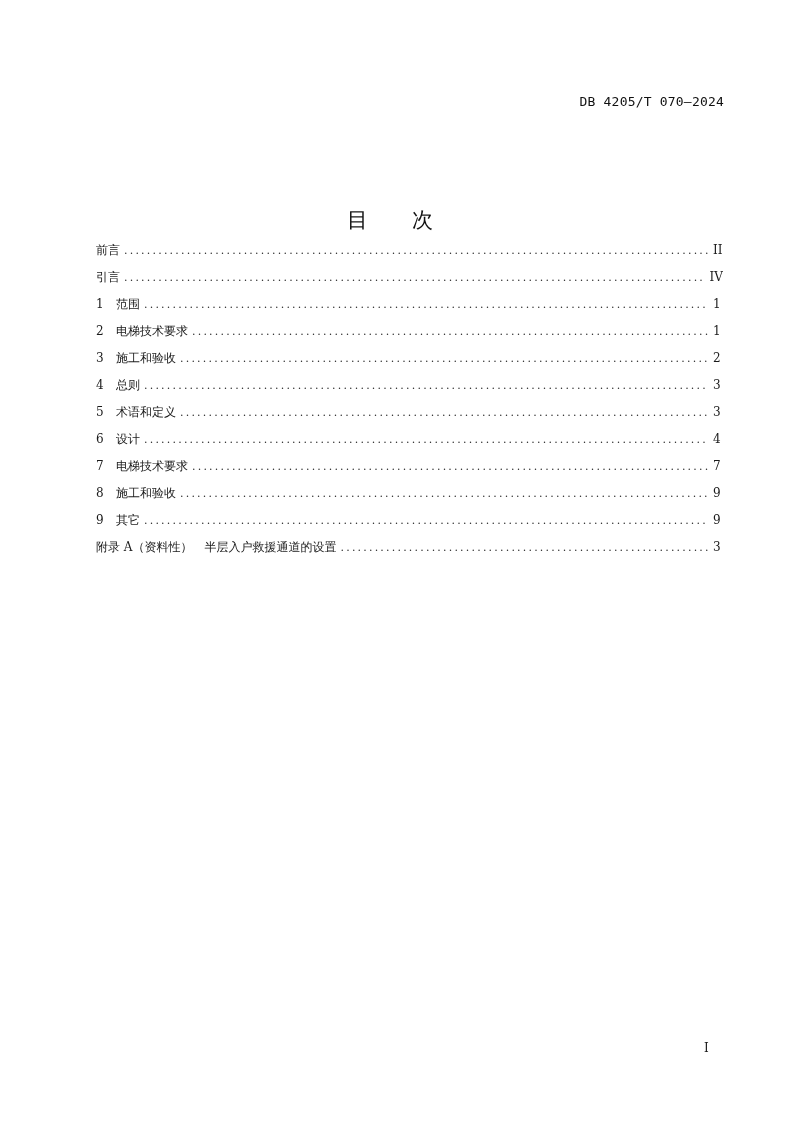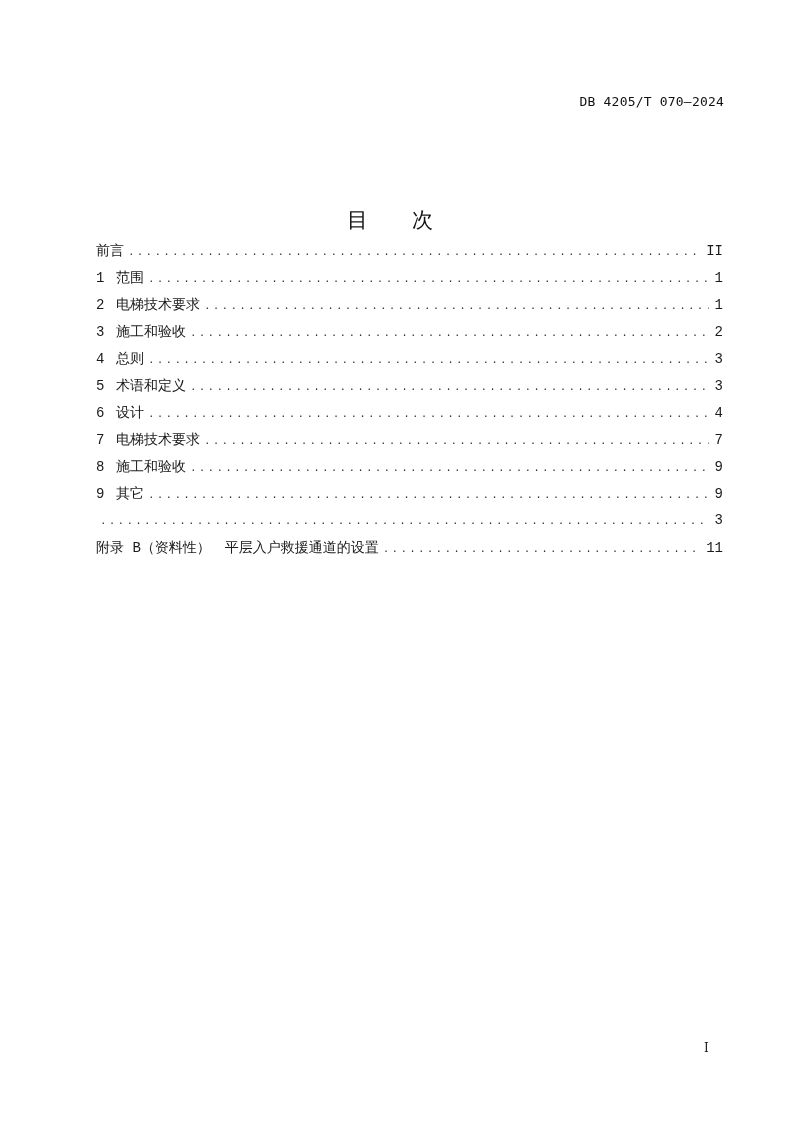--- a/index.html
+++ b/index.html
@@ -5,42 +5,47 @@
   html, body { margin:0; padding:0; background:#ffffff; }
   body { width:800px; height:1132px; position:relative; overflow:hidden;
          font-family: "DejaVu Serif", "Liberation Serif", serif; color:#1a1a1a; }
   .doc-code { position:absolute; top:94px; right:76px; font-family:"DejaVu Sans Mono","Liberation Mono",monospace;
               font-size:13px; letter-spacing:0.2px; color:#111; }
   .toc-title { position:absolute; top:170px; left:0; width:780px; text-align:center;
                font-family:"DejaVu Sans","Liberation Sans",sans-serif; font-size:21px; color:#111;margin-top:36px; }
   .toc-title span { display:inline-block; }
   .toc-title .gap { width:44px; }
   .toc { position:absolute; top:242px; left:96px; width:627px; }
-  .toc-row { display:flex; align-items:baseline; height:27px; font-size:14px; white-space:nowrap; overflow:hidden;font-family:Liberation Mono, monospace; }
+  .toc-row { display:flex; align-items:baseline; height:27px; font-size:12px; white-space:nowrap; overflow:hidden; }
   .toc-num { width:20px; flex:0 0 auto; }
   .toc-label { flex:0 0 auto; }
   .toc-dots { flex:1 1 auto; overflow:hidden; margin:0 4px; color:#333; letter-spacing:2.2px; font-size:11px; }
   .toc-dots::after { content:"........................................................................................................................................................................"; }
-  .toc-page { flex:0 0 auto; text-align:right; min-width:10px; }
+  .toc-page { flex:0 0 auto; text-align:left; min-width:10px; }
   .page-num { position:absolute; top:1041px; left:704px; font-size:12px; }
 </style>
 </head>
 <body>
 
 <div class="doc-code">DB 4205/T 070—2024</div>
 
 <div class="toc-title">
   <span>目</span><span class="gap"></span><span>次</span>
 </div>
 
 <div class="toc">
   <div class="toc-row">
     <span class="toc-label">前言</span>
     <span class="toc-dots"></span>
     <span class="toc-page">II</span>
+  </div>
+  <div class="toc-row">
+    <span class="toc-label">引言</span>
+    <span class="toc-dots"></span>
+    <span class="toc-page">IV</span>
   </div>
   <div class="toc-row">
     <span class="toc-num">1</span>
     <span class="toc-label">范围</span>
     <span class="toc-dots"></span>
     <span class="toc-page">1</span>
   </div>
   <div class="toc-row">
     <span class="toc-num">2</span>
     <span class="toc-label">电梯技术要求</span>
@@ -83,23 +88,19 @@
     <span class="toc-dots"></span>
     <span class="toc-page">9</span>
   </div>
   <div class="toc-row">
     <span class="toc-num">9</span>
     <span class="toc-label">其它</span>
     <span class="toc-dots"></span>
     <span class="toc-page">9</span>
   </div>
   <div class="toc-row">
+    <span class="toc-label">附录 A（资料性）　半层入户救援通道的设置</span>
     <span class="toc-dots"></span>
     <span class="toc-page">3</span>
-  </div>
-  <div class="toc-row">
-    <span class="toc-label">附录 B（资料性）　平层入户救援通道的设置</span>
-    <span class="toc-dots"></span>
-    <span class="toc-page">11</span>
   </div>
 </div>
 
 <div class="page-num">I</div>
 
 </body></html>

